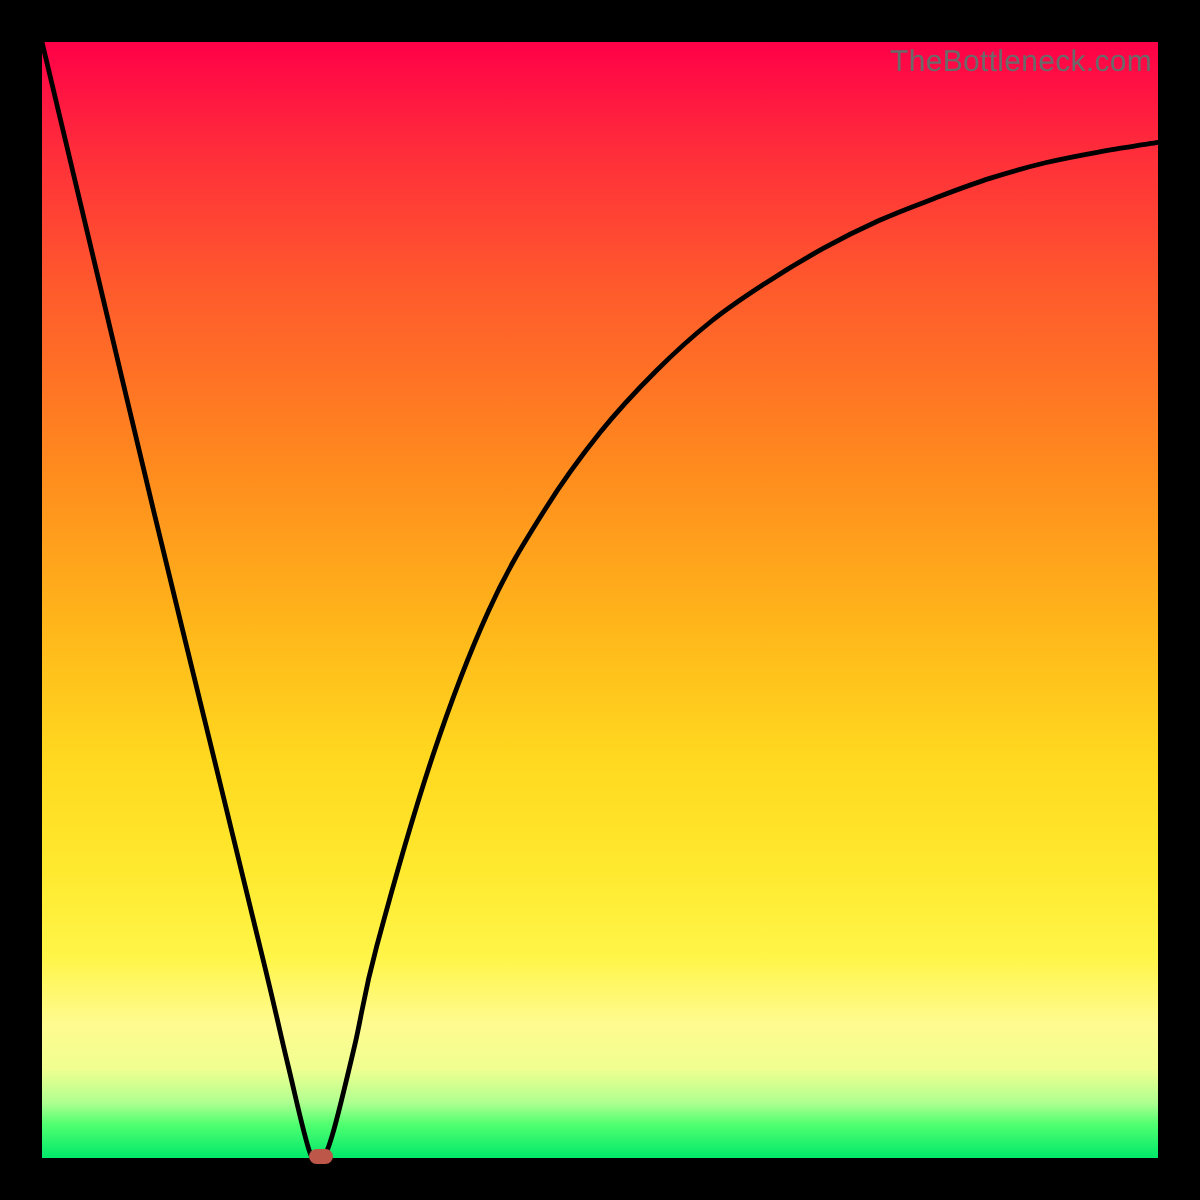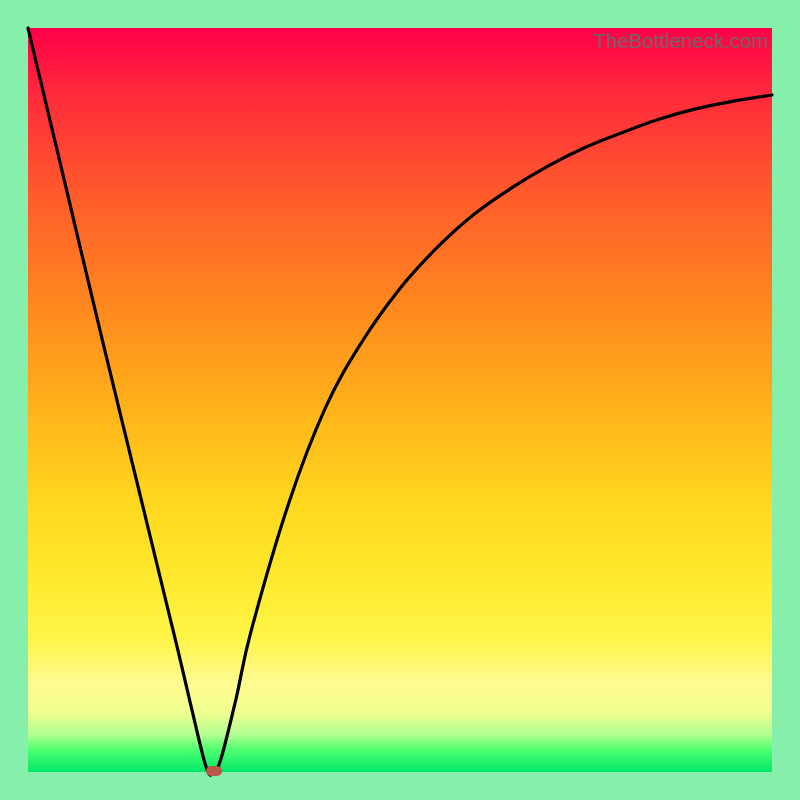--- a/index.html
+++ b/index.html
@@ -1,21 +1,21 @@
 <!DOCTYPE html>
 <html><head>
 <meta charset="utf-8">
 <style>
   * { margin: 0; padding: 0; box-sizing: border-box; }
   html, body { width: 800px; height: 800px; overflow: hidden; background: #fff; }
   .wrap {
     position: relative;
     width: 800px;
     height: 800px;
-    background: #86efac;
+    background: #000000;
   }
   .plot {
     position: absolute;
     left: 28px;
     top: 28px;
     width: 744px;
     height: 744px;
     background: linear-gradient(to bottom,
       #ff0048 0%,
       #ff2e3a 10%,

